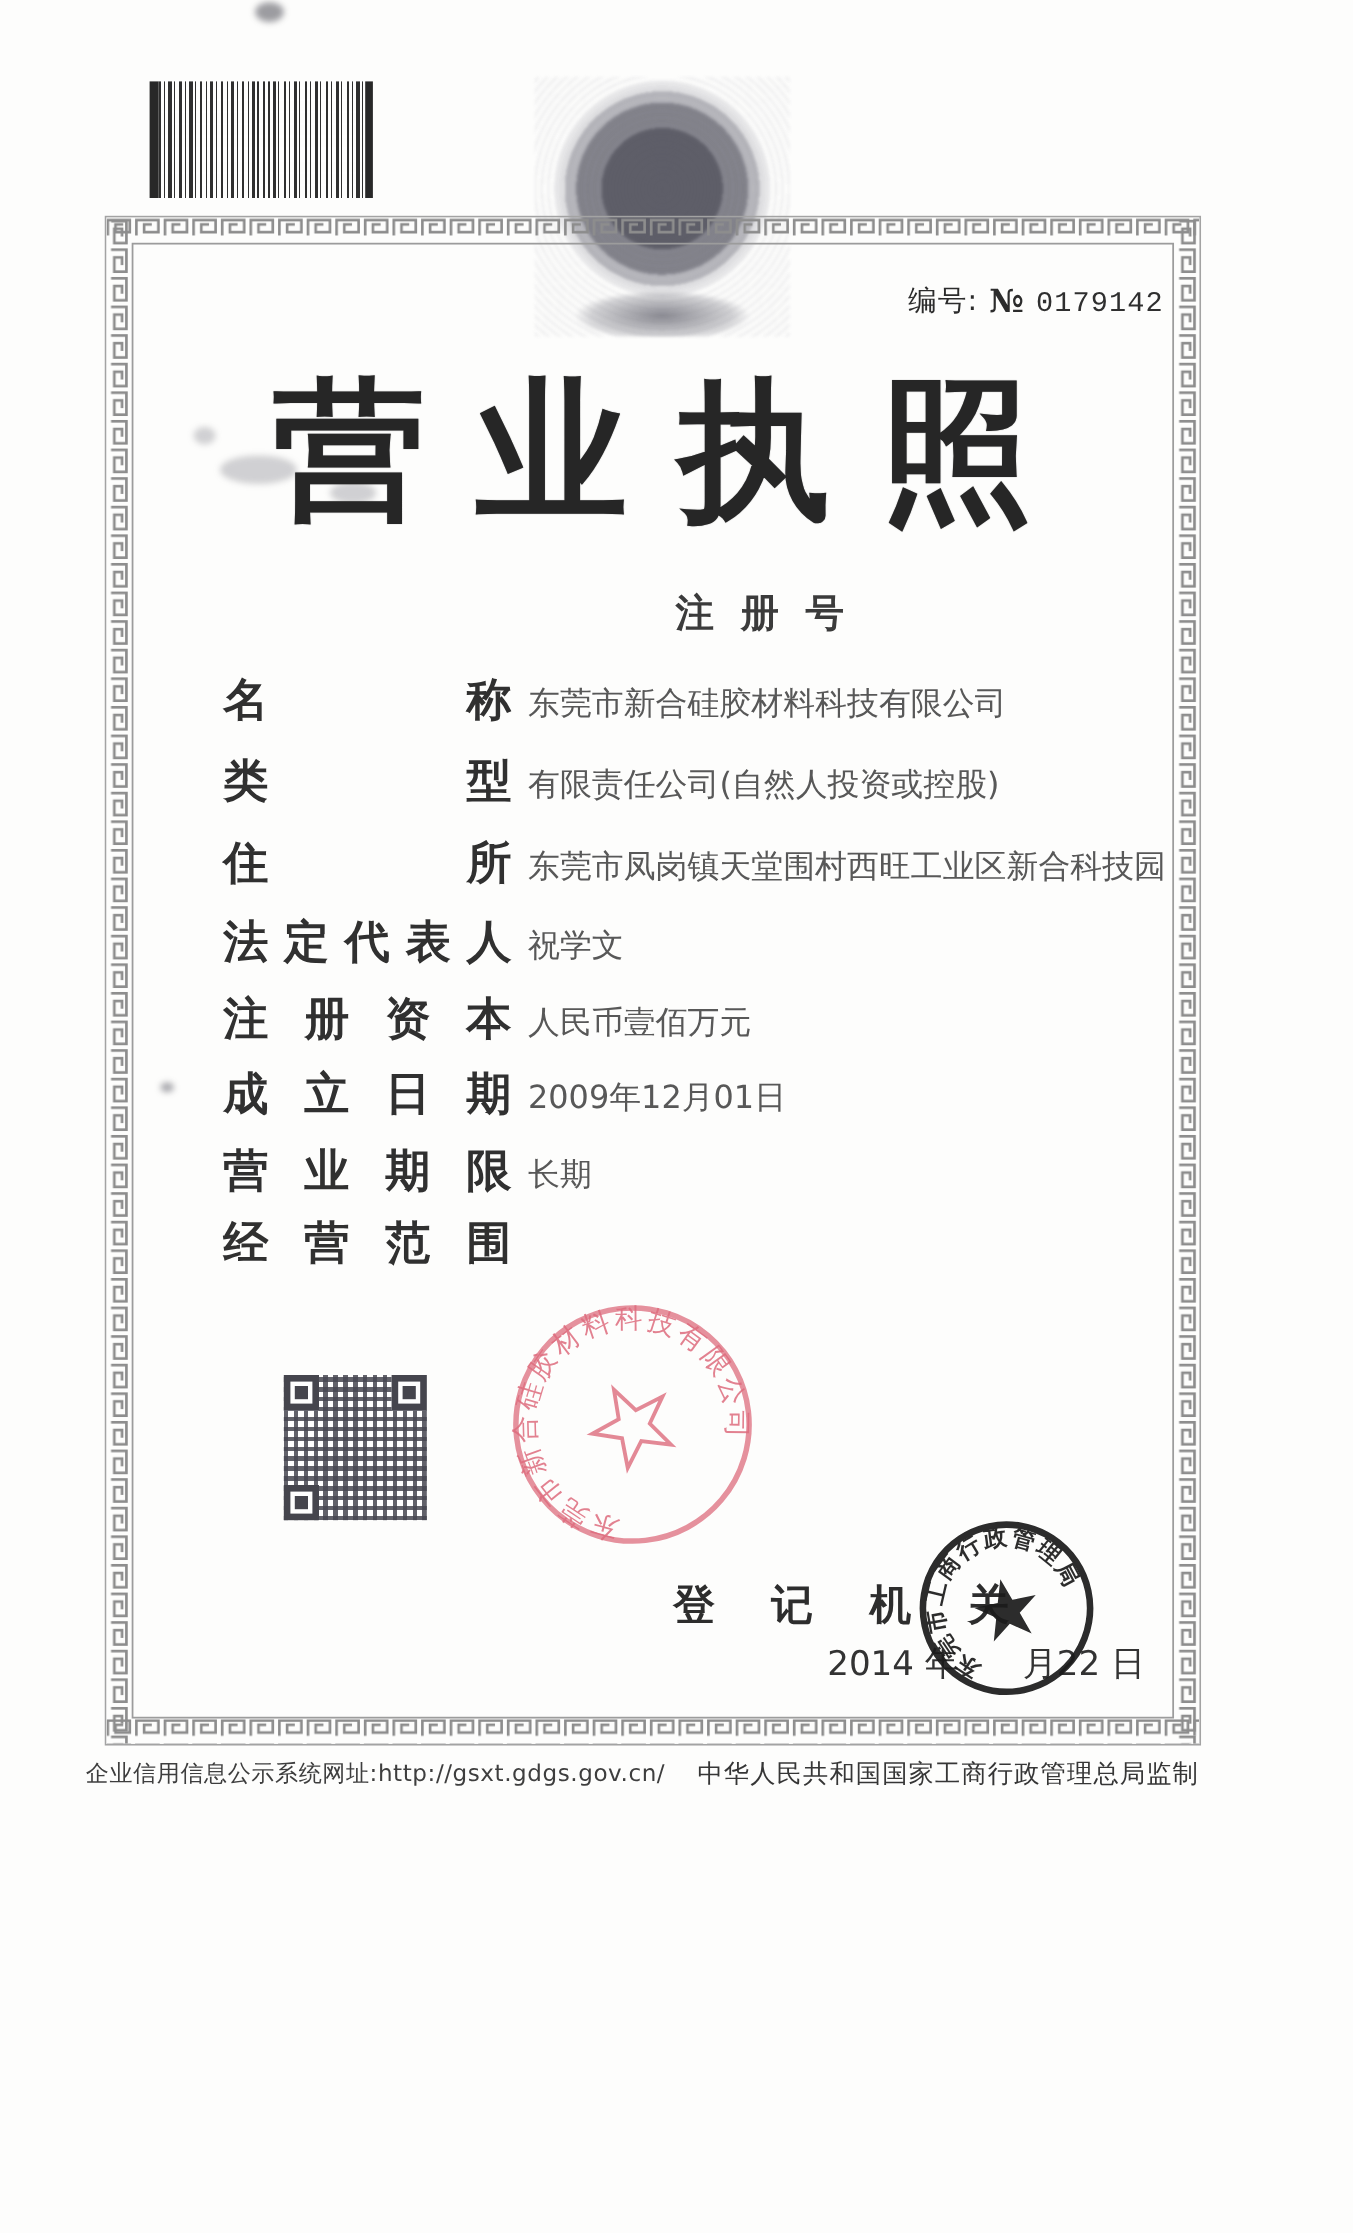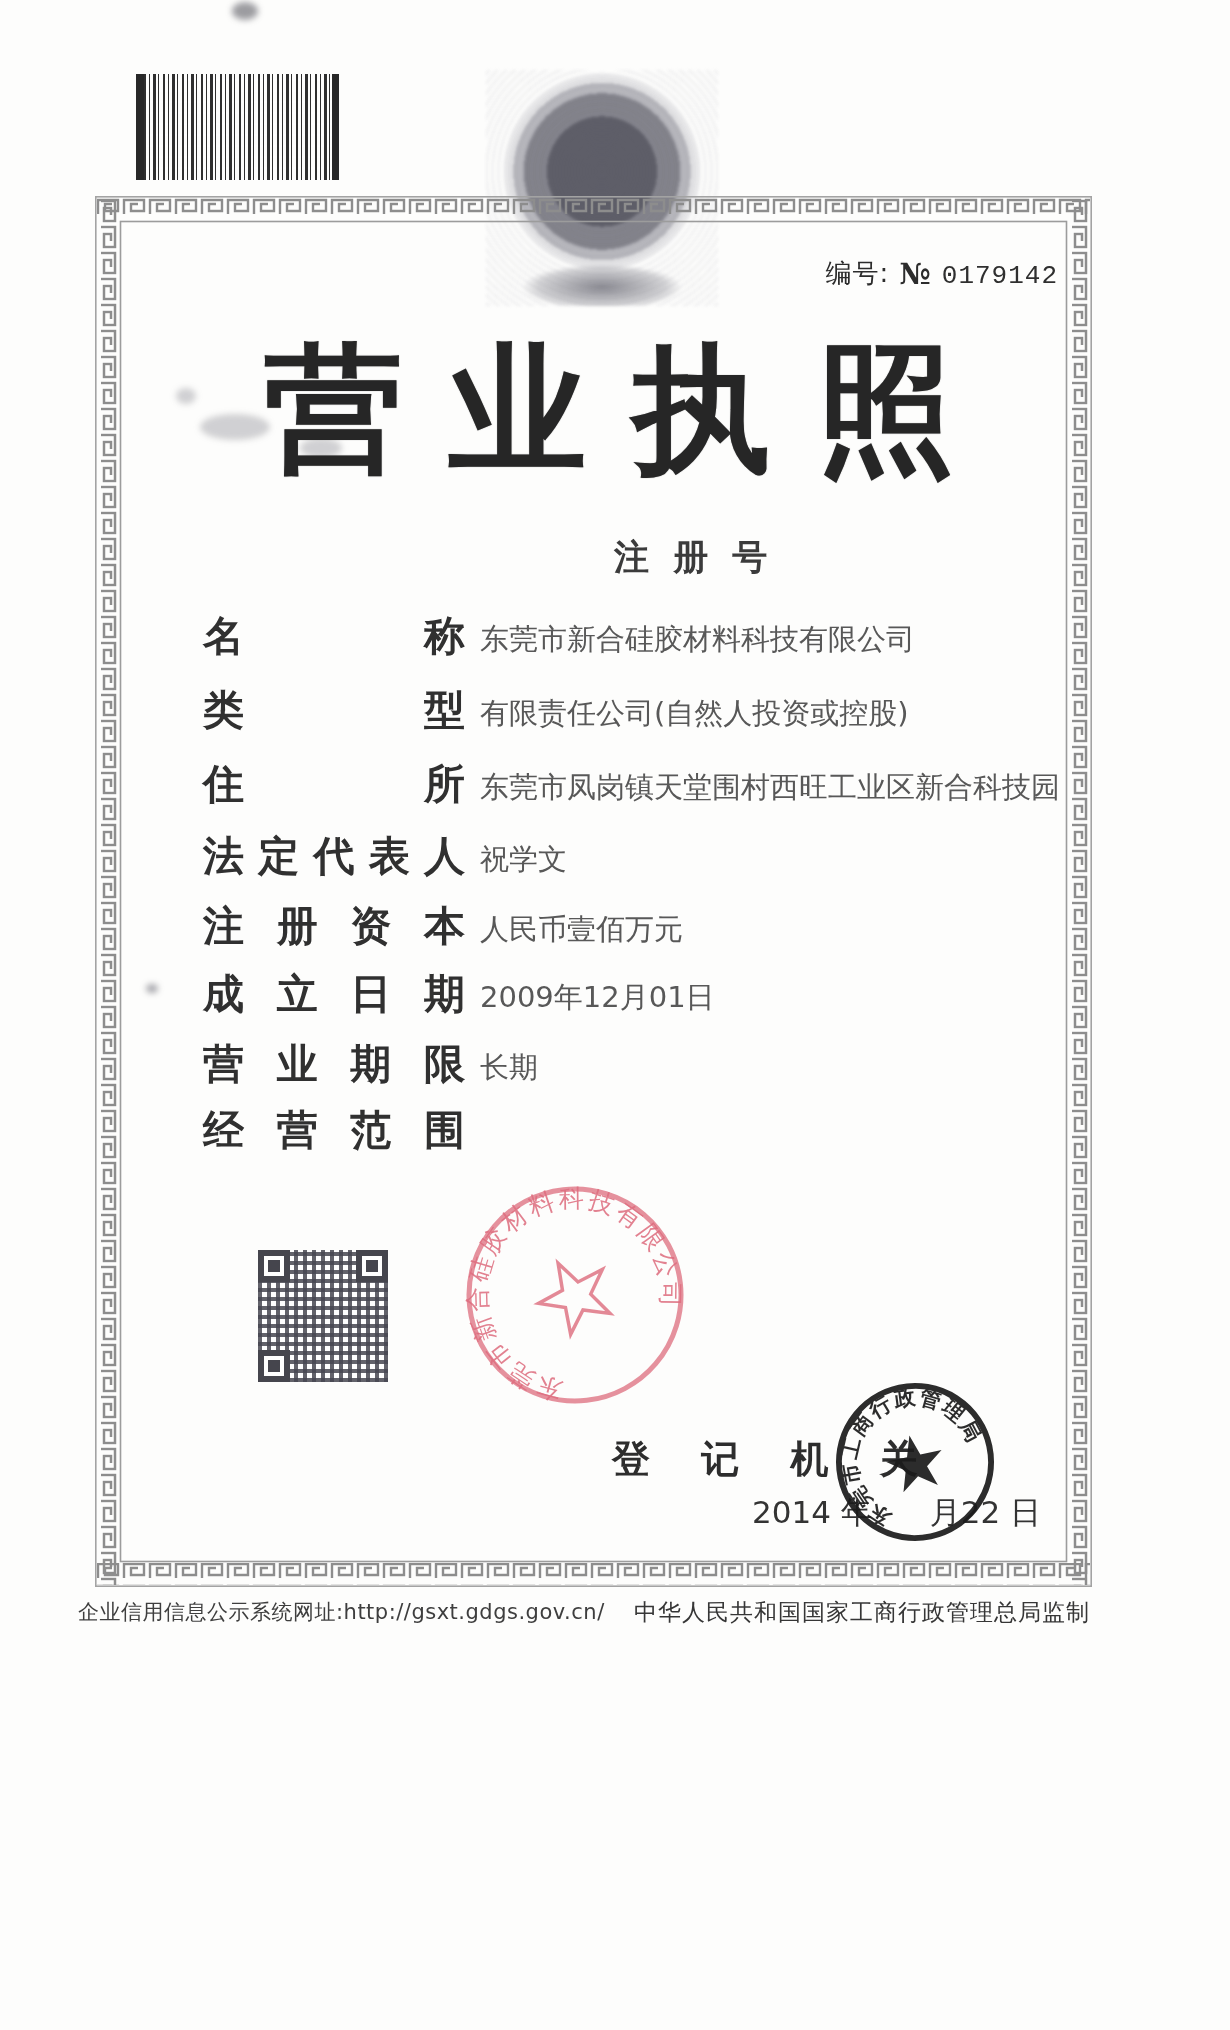--- a/index.html
+++ b/index.html
@@ -39,21 +39,21 @@
   
   .serial{
     top:256px;right:172px;font-size:26px;color:#2c2c2c;letter-spacing:1px;
     display:flex;align-items:flex-end;gap:10px;
   }
   .serial .sym{font-family:"DejaVu Serif","Liberation Serif",serif;font-weight:bold;font-size:29px}
   .serial .digits{font-family:Liberation Mono, monospace;font-size:26px;color:#2f2f2f}
 
   
   .title{
-    left:111px;top:318px;width:997px;text-align:center;
+    left:95px;top:318px;width:997px;text-align:center;
     font-size:138px;font-weight:900;color:#262626;
     letter-spacing:46px;text-indent:46px;
     text-shadow:0 0 1px rgba(60,60,60,.6);
   }
 
   
   .regno{left:614px;top:534px;display:flex;align-items:center;gap:28px}
   .regno .rlabel{font-size:35px;color:#3b3b3b;letter-spacing:6px;font-weight:600}
   .regno .rvalue{font-family:"DejaVu Serif","Liberation Serif",serif;font-size:38px;color:#4a4a4a;letter-spacing:1px}
 

